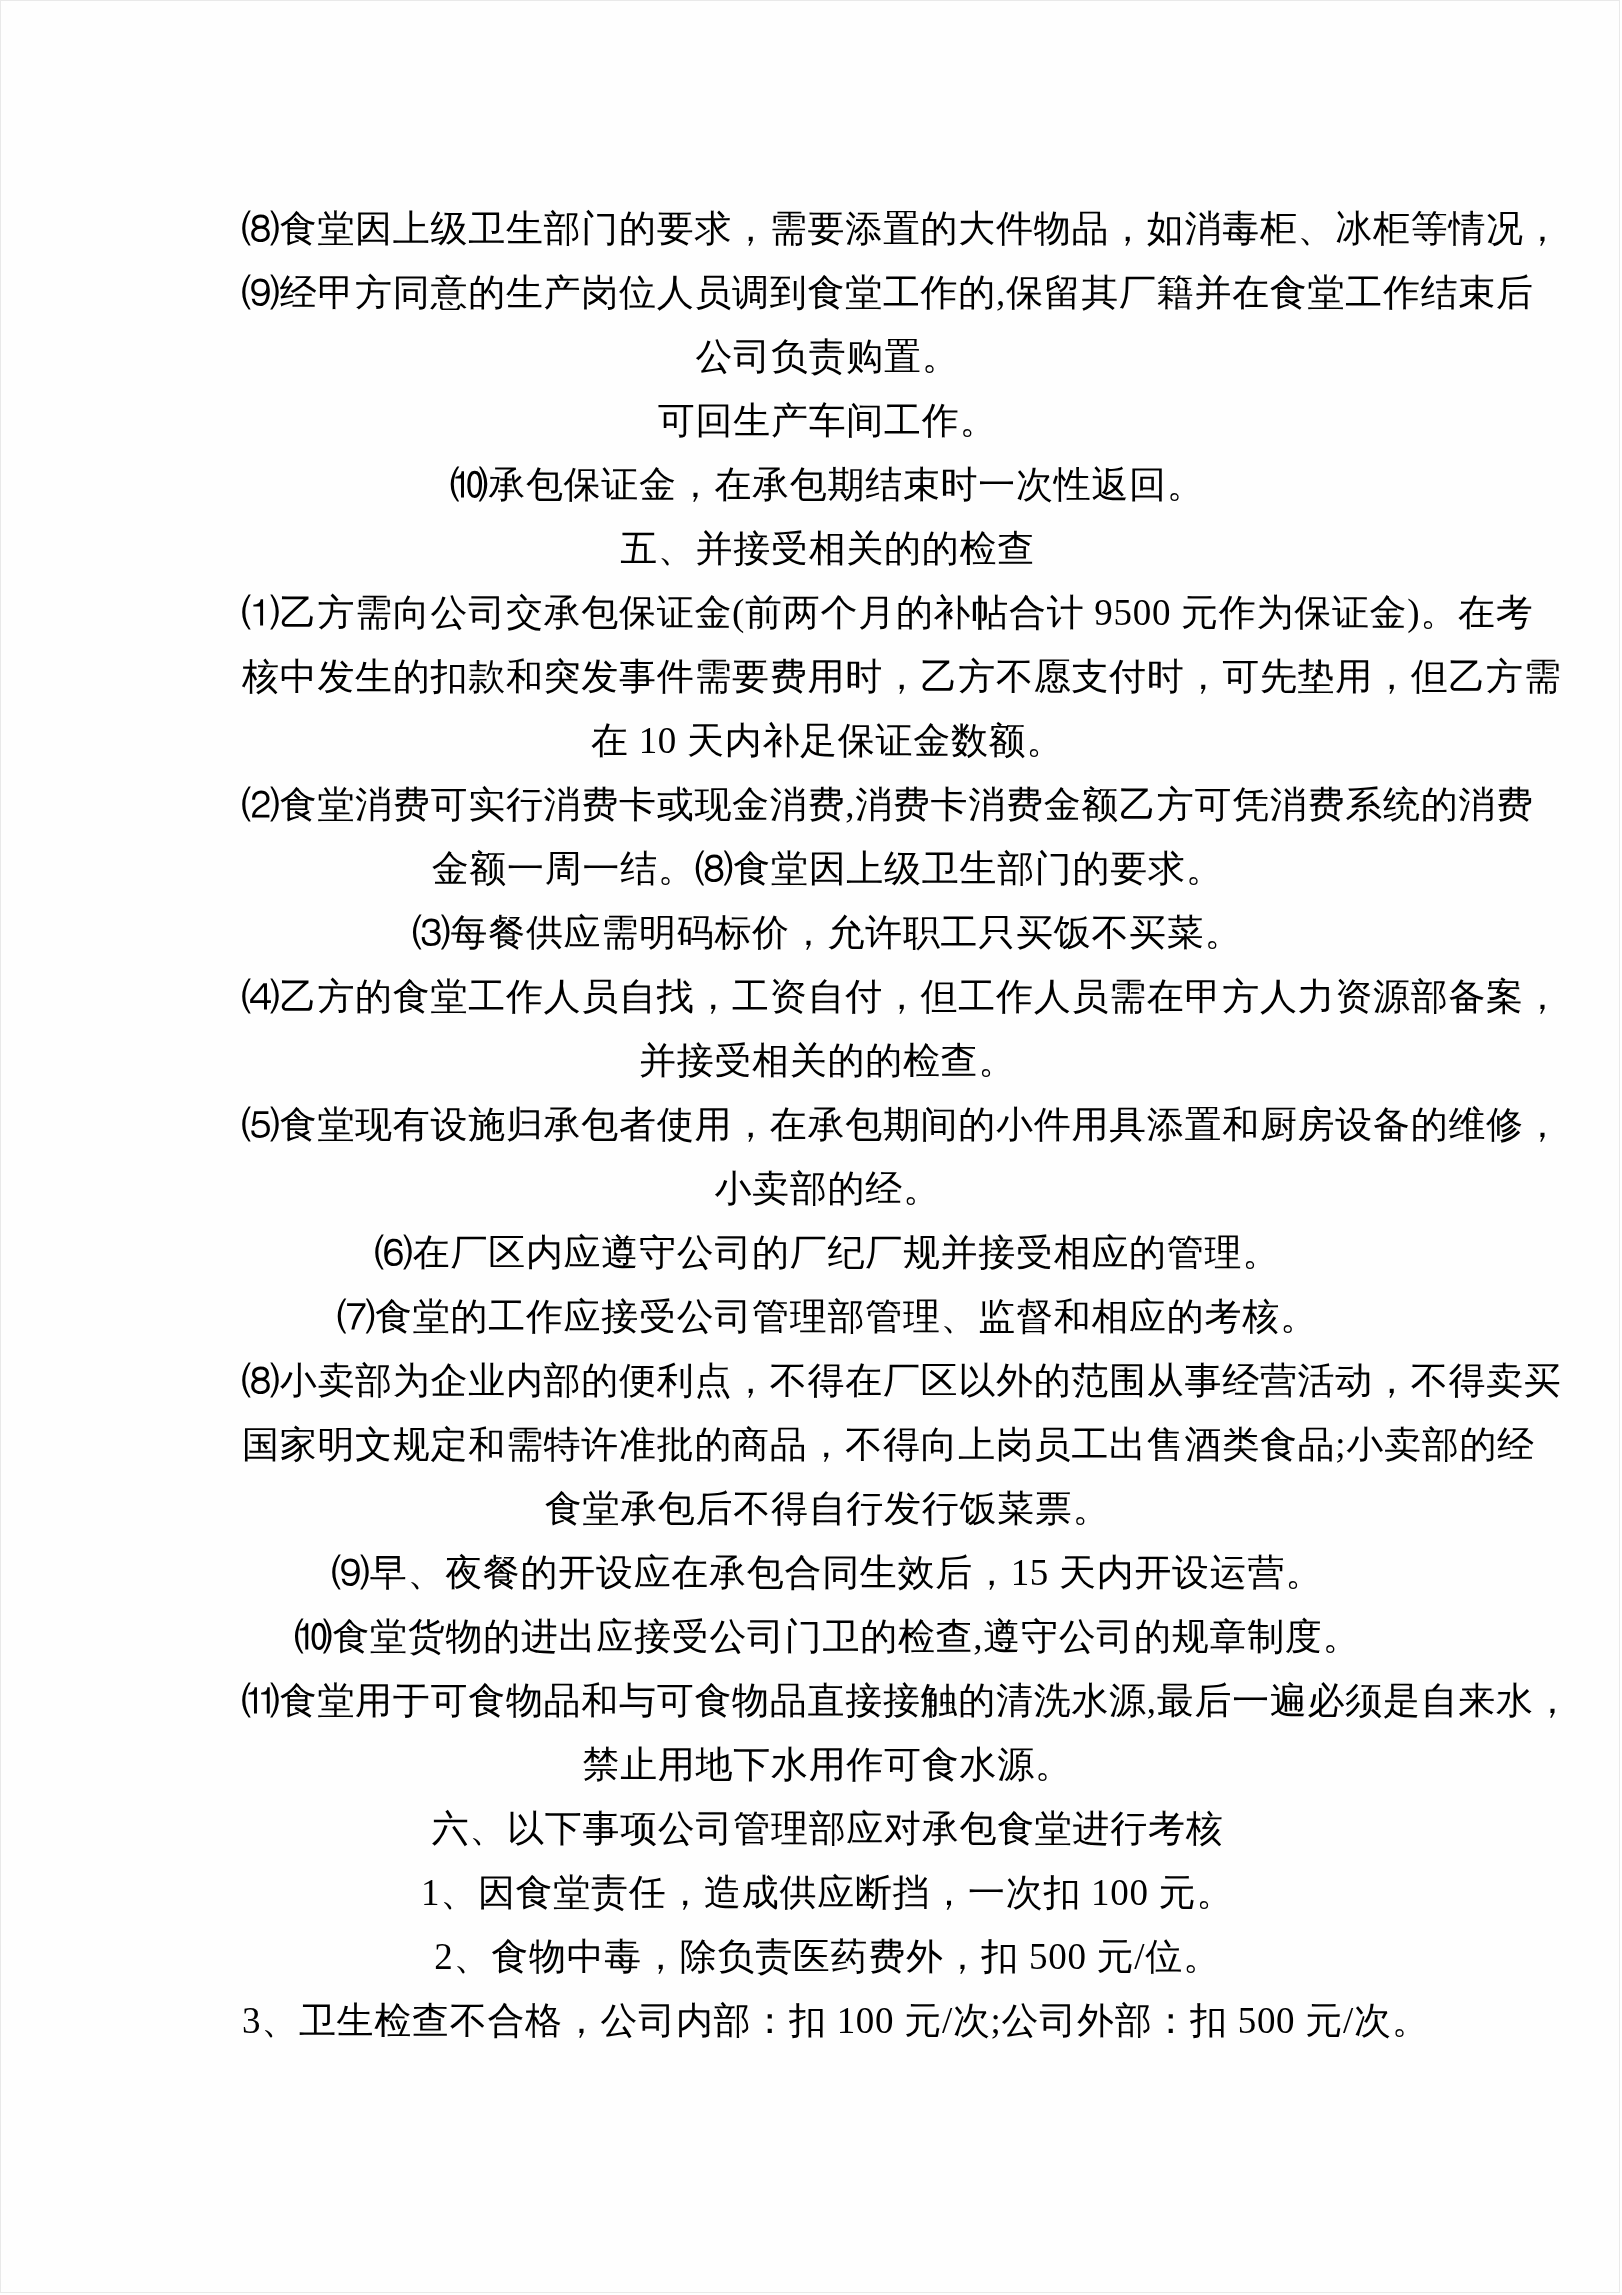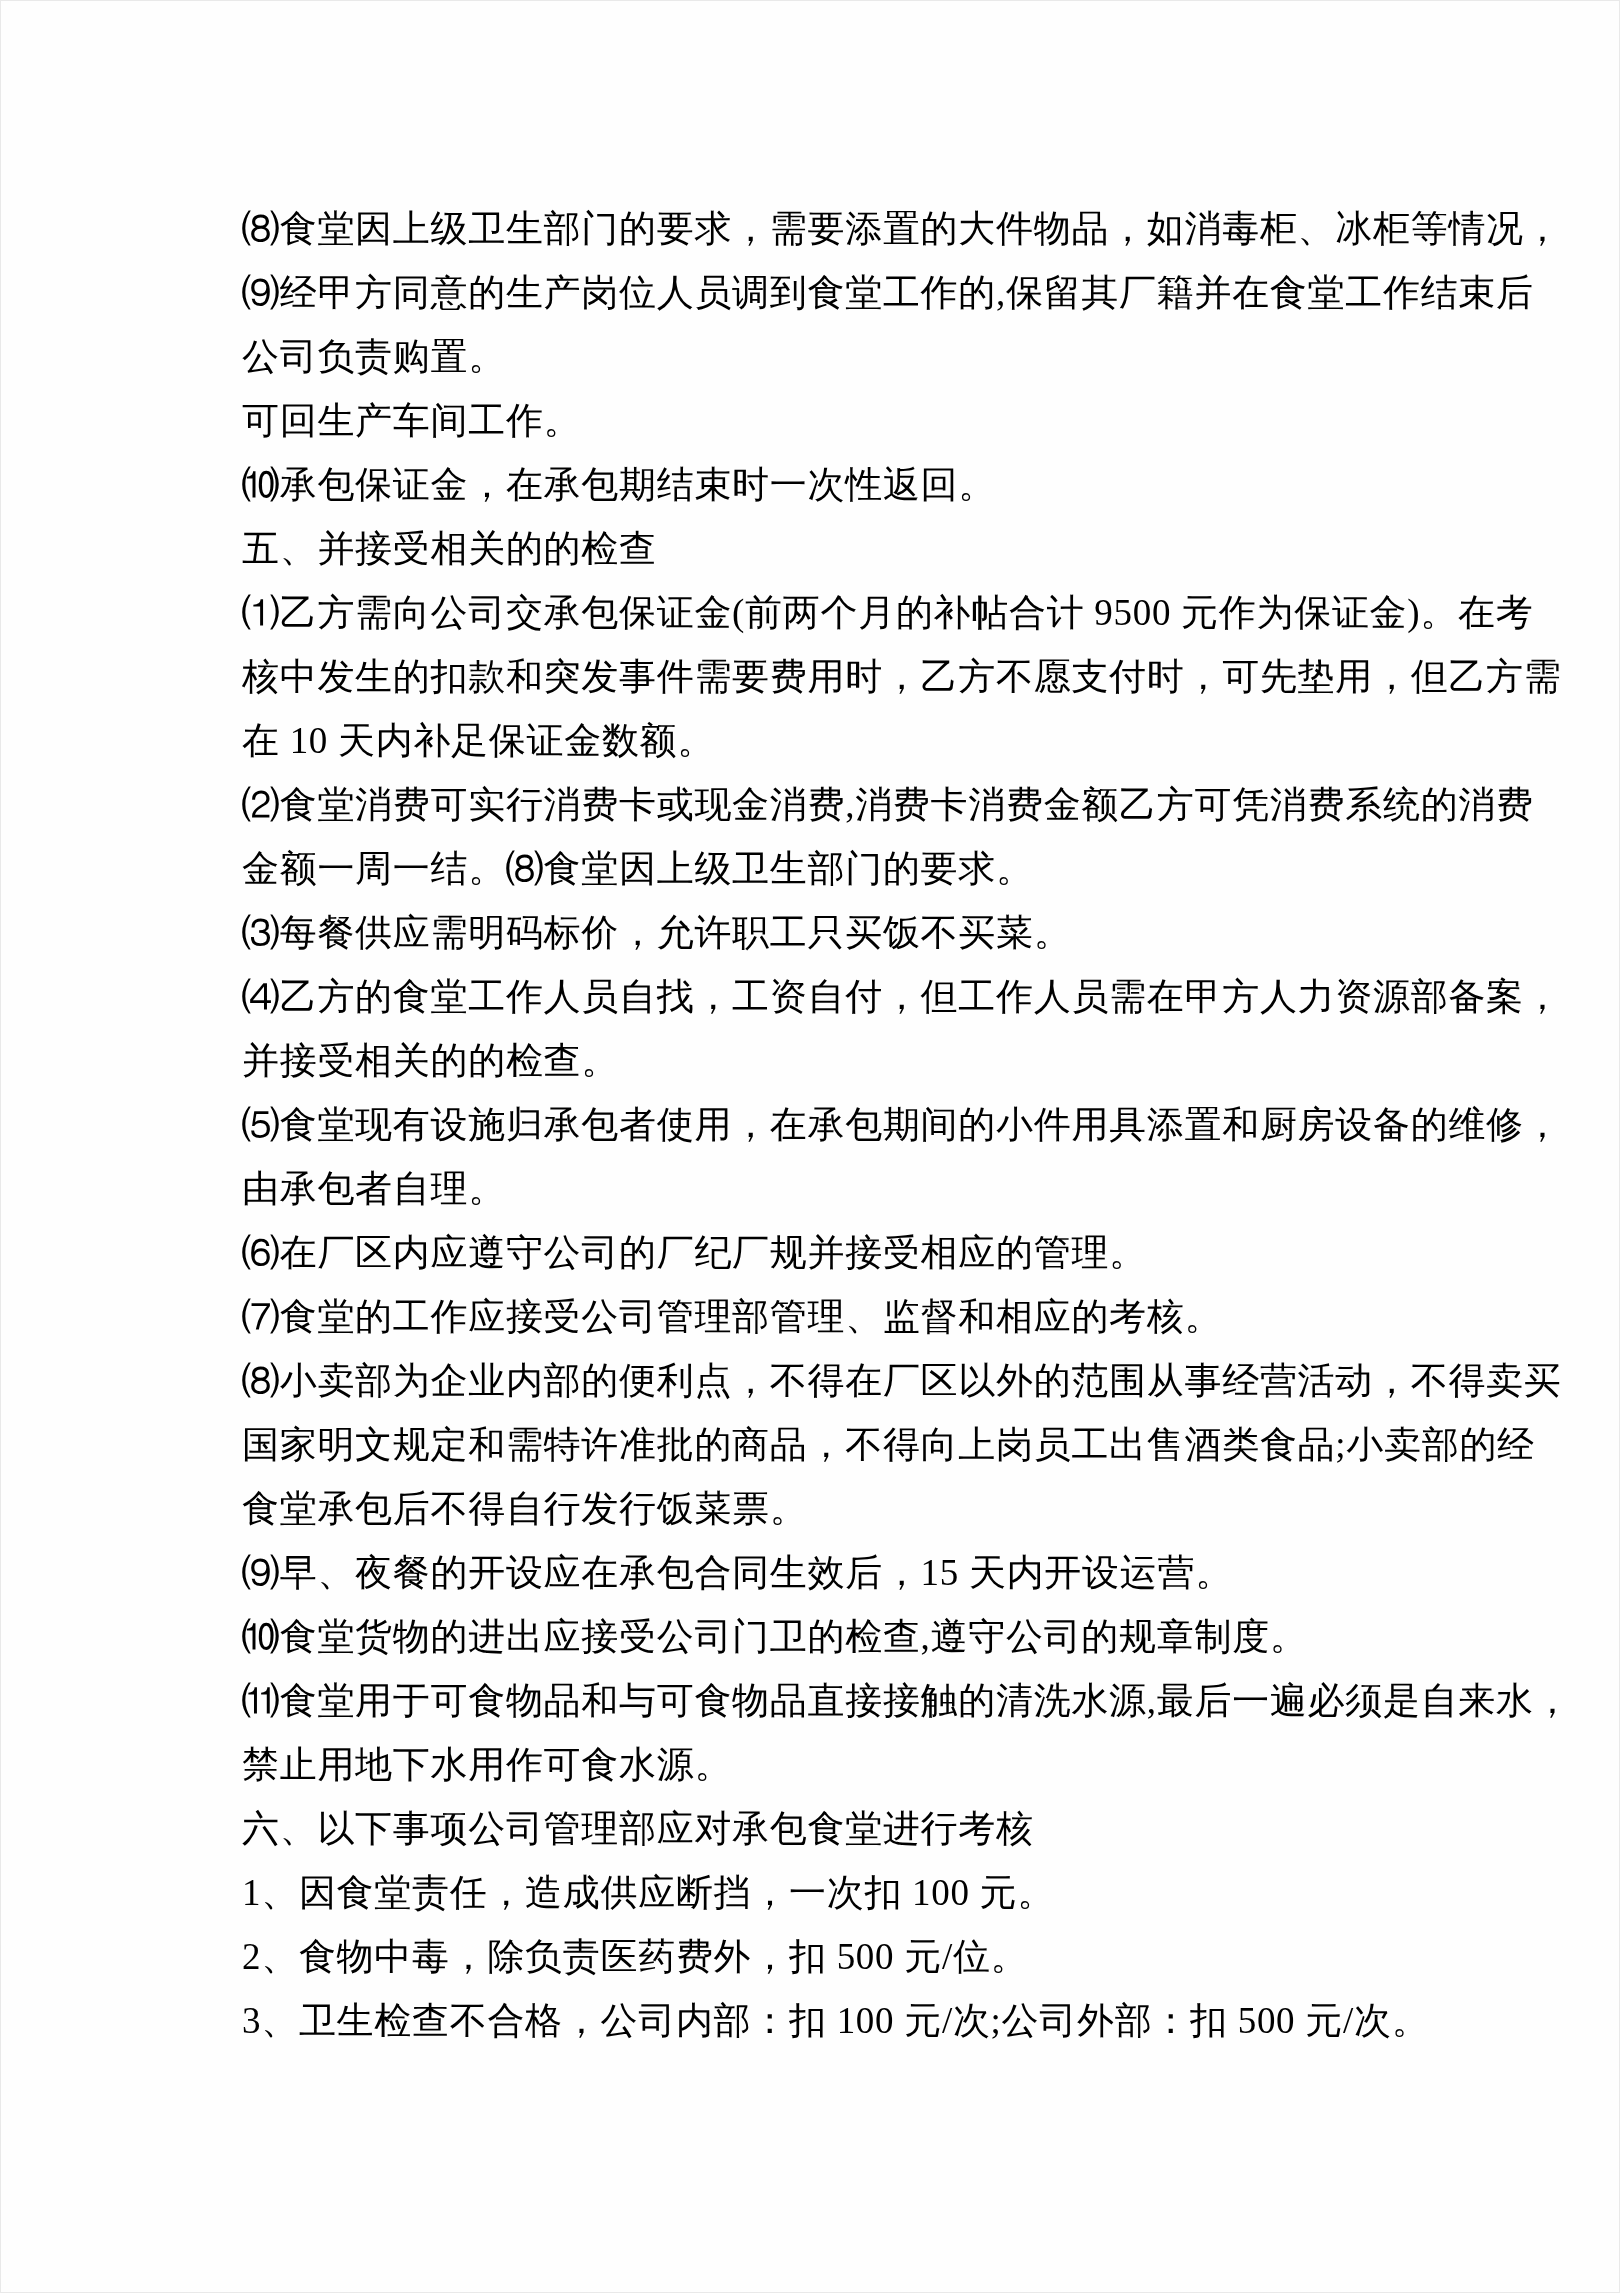--- a/index.html
+++ b/index.html
@@ -31,20 +31,21 @@
     width: 1171px;
     color: #000000;
   }
   .line {
     height: 64px;
     line-height: 64px;
     font-size: 37px;
     letter-spacing: 0.7px;
     white-space: nowrap;
     color: #000000;
+    text-align: center;
   }
 </style>
 </head>
 <body>
 
 <div class="page">
   <div class="text-block">
       <div class="line">⑻食堂因上级卫生部门的要求，需要添置的大件物品，如消毒柜、冰柜等情况，</div>
       <div class="line">⑼经甲方同意的生产岗位人员调到食堂工作的,保留其厂籍并在食堂工作结束后</div>
       <div class="line">公司负责购置。</div>
@@ -53,21 +54,21 @@
       <div class="line">五、并接受相关的的检查</div>
       <div class="line">⑴乙方需向公司交承包保证金(前两个月的补帖合计 9500 元作为保证金)。在考</div>
       <div class="line">核中发生的扣款和突发事件需要费用时，乙方不愿支付时，可先垫用，但乙方需</div>
       <div class="line">在 10 天内补足保证金数额。</div>
       <div class="line">⑵食堂消费可实行消费卡或现金消费,消费卡消费金额乙方可凭消费系统的消费</div>
       <div class="line">金额一周一结。⑻食堂因上级卫生部门的要求。</div>
       <div class="line">⑶每餐供应需明码标价，允许职工只买饭不买菜。</div>
       <div class="line">⑷乙方的食堂工作人员自找，工资自付，但工作人员需在甲方人力资源部备案，</div>
       <div class="line">并接受相关的的检查。</div>
       <div class="line">⑸食堂现有设施归承包者使用，在承包期间的小件用具添置和厨房设备的维修，</div>
-      <div class="line">由承包者自理。</div>
+      <div class="line">小卖部的经。</div>
       <div class="line">⑹在厂区内应遵守公司的厂纪厂规并接受相应的管理。</div>
       <div class="line">⑺食堂的工作应接受公司管理部管理、监督和相应的考核。</div>
       <div class="line">⑻小卖部为企业内部的便利点，不得在厂区以外的范围从事经营活动，不得卖买</div>
       <div class="line">国家明文规定和需特许准批的商品，不得向上岗员工出售酒类食品;小卖部的经</div>
       <div class="line">食堂承包后不得自行发行饭菜票。</div>
       <div class="line">⑼早、夜餐的开设应在承包合同生效后，15 天内开设运营。</div>
       <div class="line">⑽食堂货物的进出应接受公司门卫的检查,遵守公司的规章制度。</div>
       <div class="line">⑾食堂用于可食物品和与可食物品直接接触的清洗水源,最后一遍必须是自来水，</div>
       <div class="line">禁止用地下水用作可食水源。</div>
       <div class="line">六、以下事项公司管理部应对承包食堂进行考核</div>

